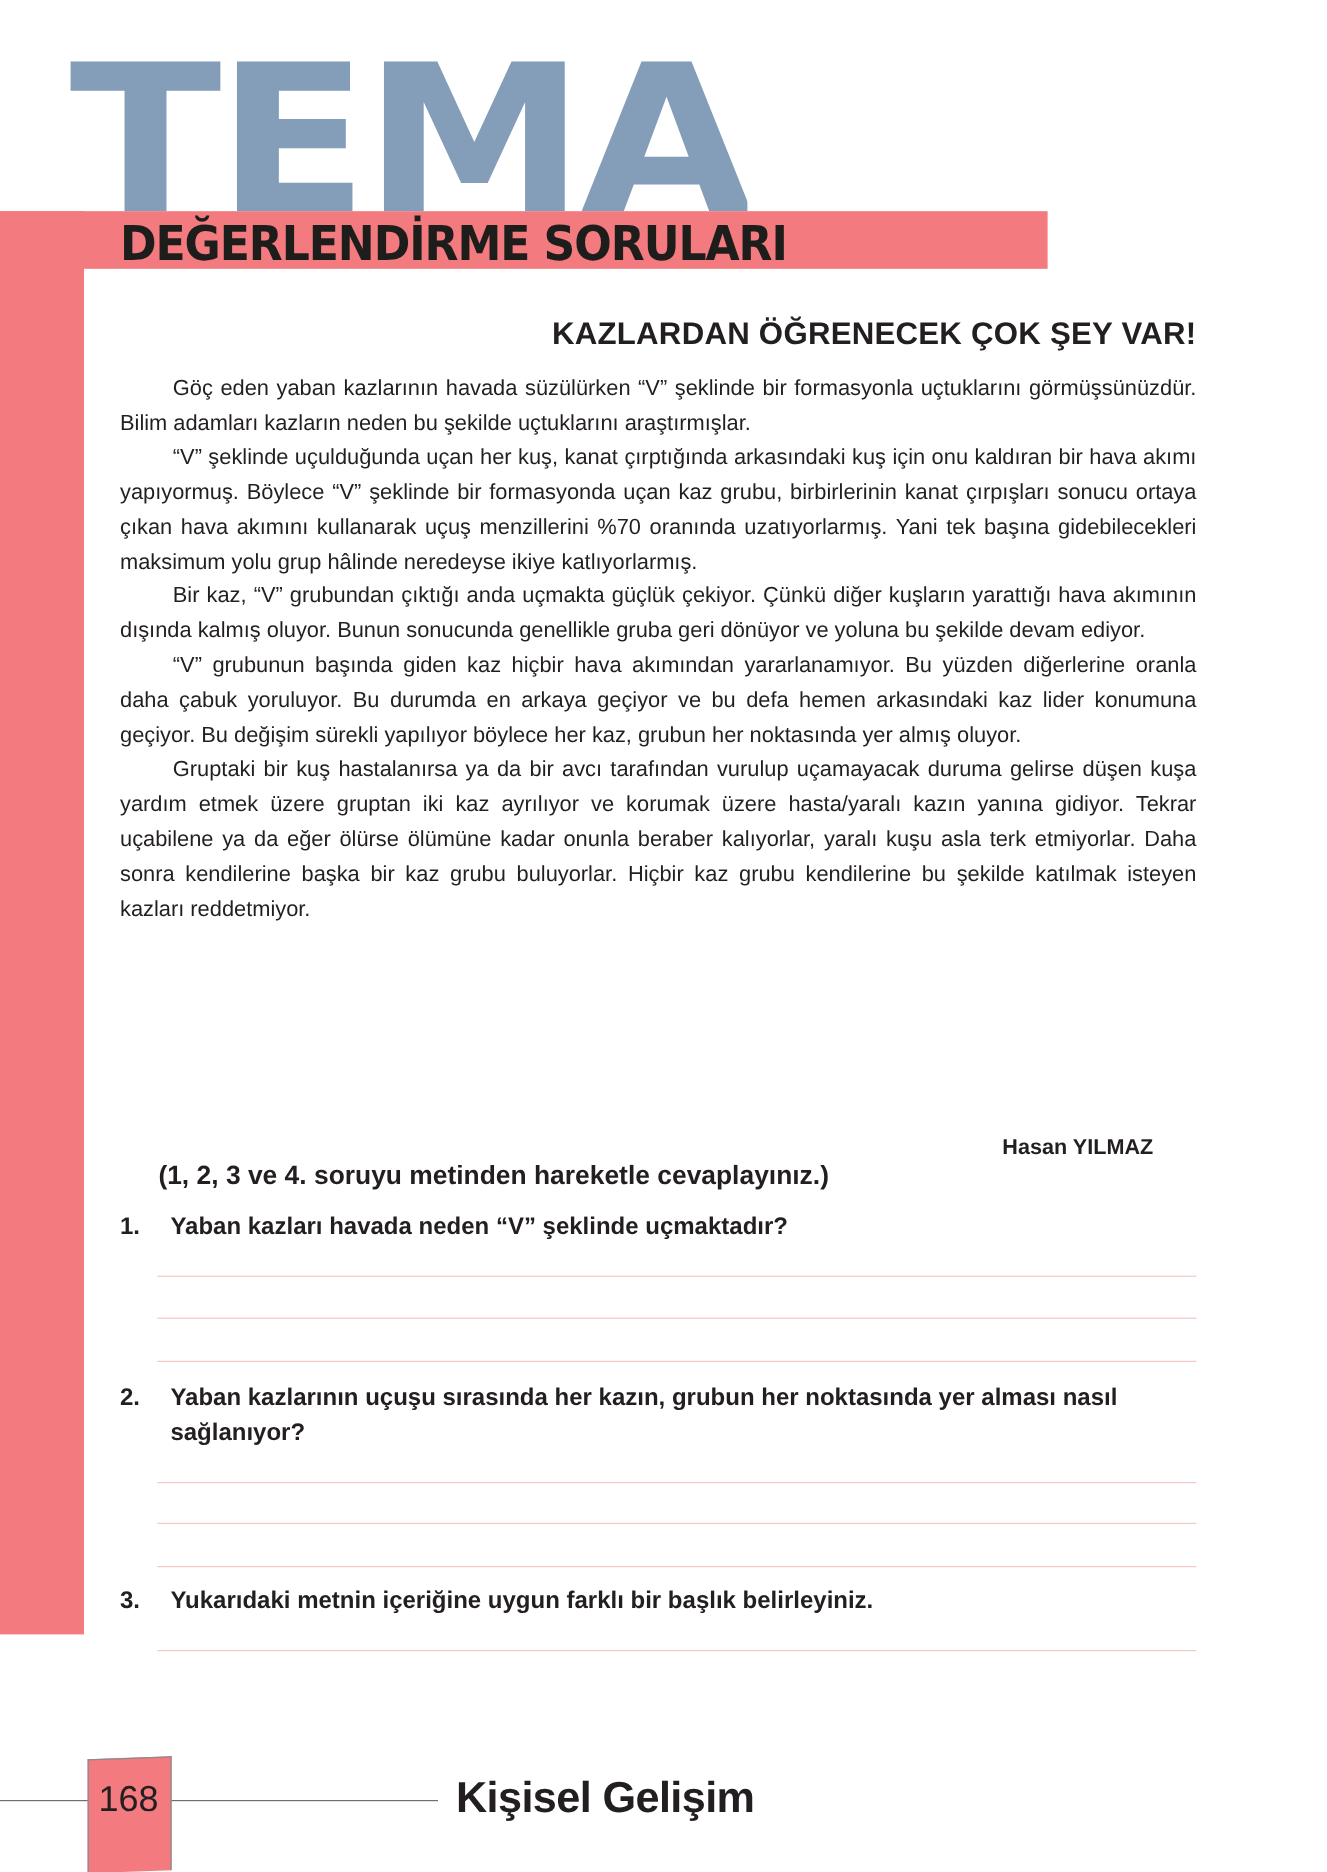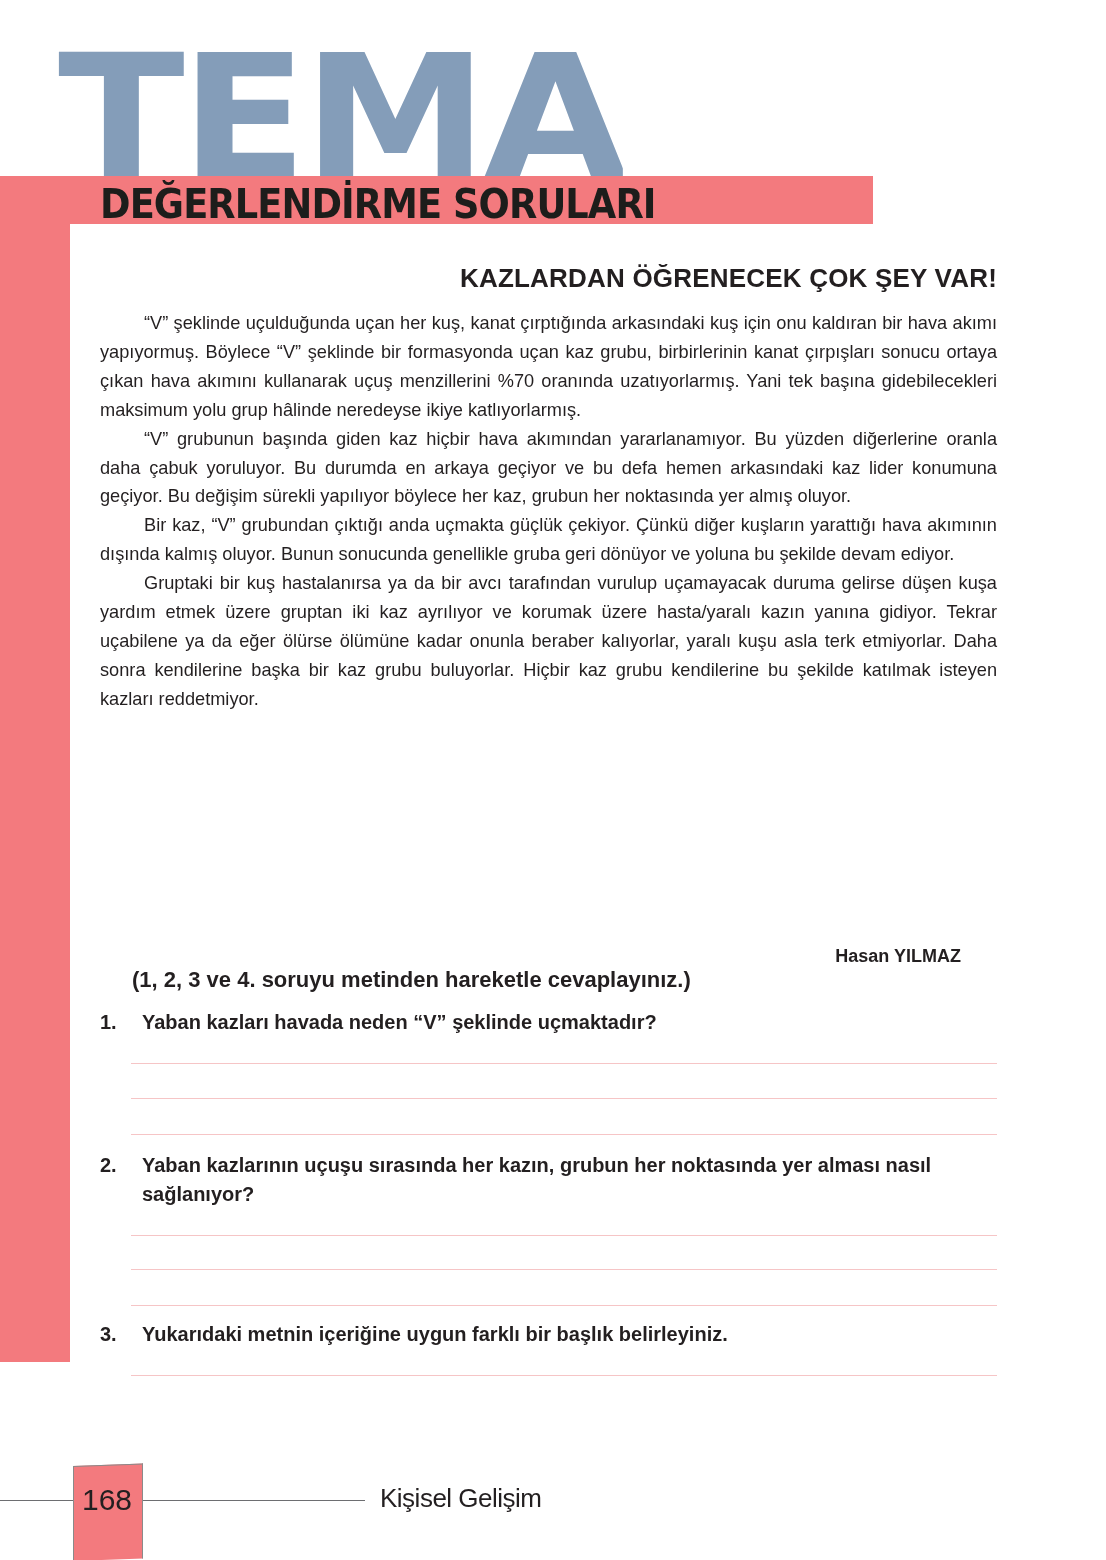--- a/index.html
+++ b/index.html
@@ -21,37 +21,38 @@
   .author { position:absolute; right:145px; top:942px; font-weight:bold; font-size:18px; line-height:28px; }
   .instr { position:absolute; left:132px; top:966px; font-weight:bold; font-size:22px; line-height:28px; }
   .q { position:absolute; left:100px; width:860px; font-weight:bold; font-size:20px; line-height:29px; }
   .q .num { position:absolute; left:0; top:0; }
   .q .qtext { display:block; margin-left:42px; }
   .line { position:absolute; left:131px; width:866px; height:0; border-top:1.5px solid #f6c5c6; }
   .footer-line { position:absolute; height:0; border-top:1.5px solid #6d6e71; }
   .page-num { position:absolute; left:73px; top:1466px; width:68px; height:94px; background:#f37a7e;
               border:1px solid #8a8a8a; border-bottom:none; transform:skewY(-2deg); transform-origin:left top; }
   .page-num span { position:absolute; left:8px; top:16px; font-size:30px; line-height:36px; color:#231f20; transform:skewY(2deg); }
-  .footer-title { position:absolute; left:380px; top:1480px; font-size:26px; line-height:36px; color:#231f20;
-                  font-weight:normal; letter-spacing:-0.5px; }
+  .footer-title { position:absolute; left:380px; top:1480px; font-size:36px; line-height:36px; color:#231f20;
+                  font-weight:bold; letter-spacing:-0.5px; }
 </style>
 </head>
 <body>
 
 <div class="tema">TEMA</div>
 <div class="sidebar"></div>
 <div class="banner"></div>
 <div class="banner-text">DEĞERLENDİRME SORULARI</div>
 
 <div class="title">KAZLARDAN ÖĞRENECEK ÇOK ŞEY VAR!</div>
 
 <div class="text">
+  <p>Göç eden yaban kazlarının havada süzülürken “V” şeklinde bir formasyonla uçtuklarını görmüşsünüzdür. Bilim adamları kazların neden bu şekilde uçtuklarını araştırmışlar.</p>
   <p>“V” şeklinde uçulduğunda uçan her kuş, kanat çırptığında arkasındaki kuş için onu kaldıran bir hava akımı yapıyormuş. Böylece “V” şeklinde bir formasyonda uçan kaz grubu, birbirlerinin kanat çırpışları sonucu ortaya çıkan hava akımını kullanarak uçuş menzillerini %70 oranında uzatıyorlarmış. Yani tek başına gidebilecekleri maksimum yolu grup hâlinde neredeyse ikiye katlıyorlarmış.</p>
+  <p>Bir kaz, “V” grubundan çıktığı anda uçmakta güçlük çekiyor. Çünkü diğer kuşların yarattığı hava akımının dışında kalmış oluyor. Bunun sonucunda genellikle gruba geri dönüyor ve yoluna bu şekilde devam ediyor.</p>
   <p>“V” grubunun başında giden kaz hiçbir hava akımından yararlanamıyor. Bu yüzden diğerlerine oranla daha çabuk yoruluyor. Bu durumda en arkaya geçiyor ve bu defa hemen arkasındaki kaz lider konumuna geçiyor. Bu değişim sürekli yapılıyor böylece her kaz, grubun her noktasında yer almış oluyor.</p>
-  <p>Bir kaz, “V” grubundan çıktığı anda uçmakta güçlük çekiyor. Çünkü diğer kuşların yarattığı hava akımının dışında kalmış oluyor. Bunun sonucunda genellikle gruba geri dönüyor ve yoluna bu şekilde devam ediyor.</p>
   <p>Gruptaki bir kuş hastalanırsa ya da bir avcı tarafından vurulup uçamayacak duruma gelirse düşen kuşa yardım etmek üzere gruptan iki kaz ayrılıyor ve korumak üzere hasta/yaralı kazın yanına gidiyor. Tekrar uçabilene ya da eğer ölürse ölümüne kadar onunla beraber kalıyorlar, yaralı kuşu asla terk etmiyorlar. Daha sonra kendilerine başka bir kaz grubu buluyorlar. Hiçbir kaz grubu kendilerine bu şekilde katılmak isteyen kazları reddetmiyor.</p>
 </div>
 
 <div class="author">Hasan YILMAZ</div>
 
 <div class="instr">(1, 2, 3 ve 4. soruyu metinden hareketle cevaplayınız.)</div>
 
 <div class="q" style="top:1008px;">
   <span class="num">1.</span>
   <span class="qtext">Yaban kazları havada neden “V” şeklinde uçmaktadır?</span>

